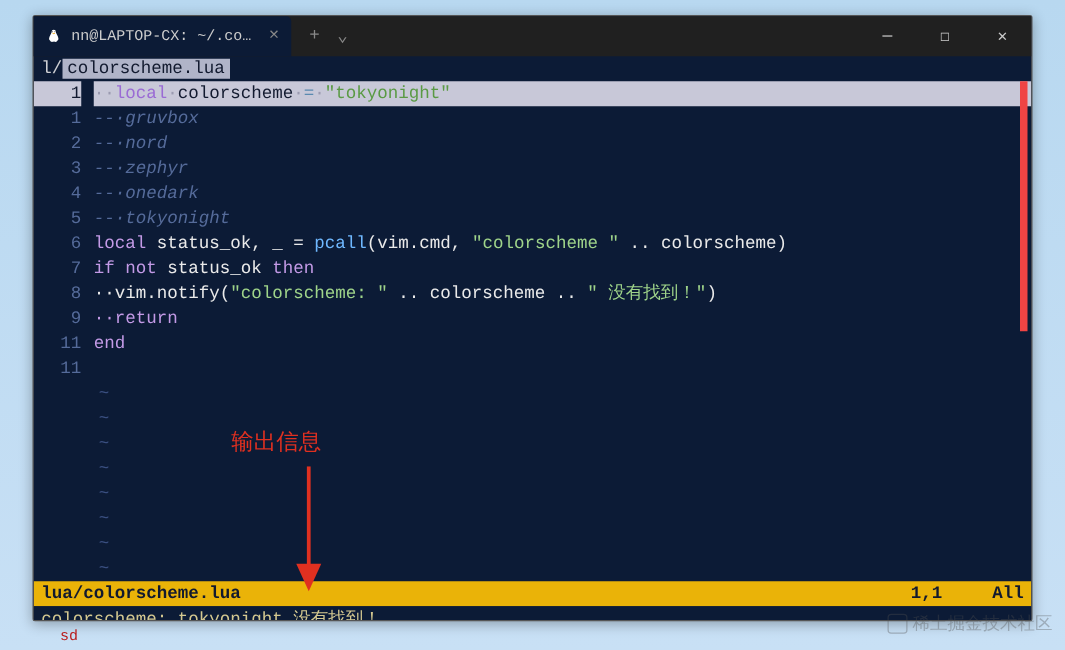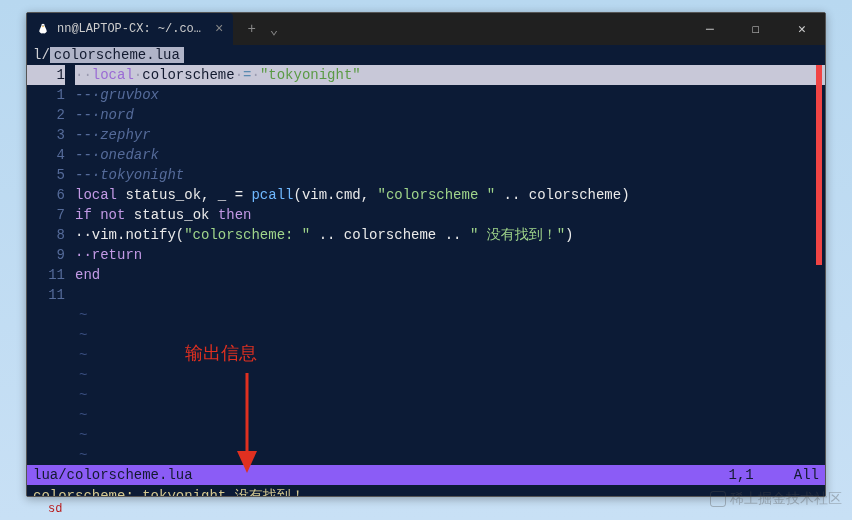--- a/index.html
+++ b/index.html
@@ -124,26 +124,27 @@
     font-weight: 500;
     pointer-events: none;
   }
   .arrow {
     position: absolute;
     left: 200px; top: 360px;
     width: 40px; height: 105px;
     pointer-events: none;
   }
   .status-bar {
-    background: #8b5cf6;
+    background: #eab308;
     color: #121a2f;
     height: 20px; line-height: 20px;
     display: flex;
     padding: 0 6px;
     font-size: 14px;
+    font-weight: bold;
   }
   .status-left { flex: 1; }
   .status-right { display: flex; gap: 40px; }
   .msg-bar {
     background: #0c1b36;
     color: #d4c890;
     height: 22px; line-height: 22px;
     padding: 0 6px;
     font-size: 14px;
     white-space: pre;

